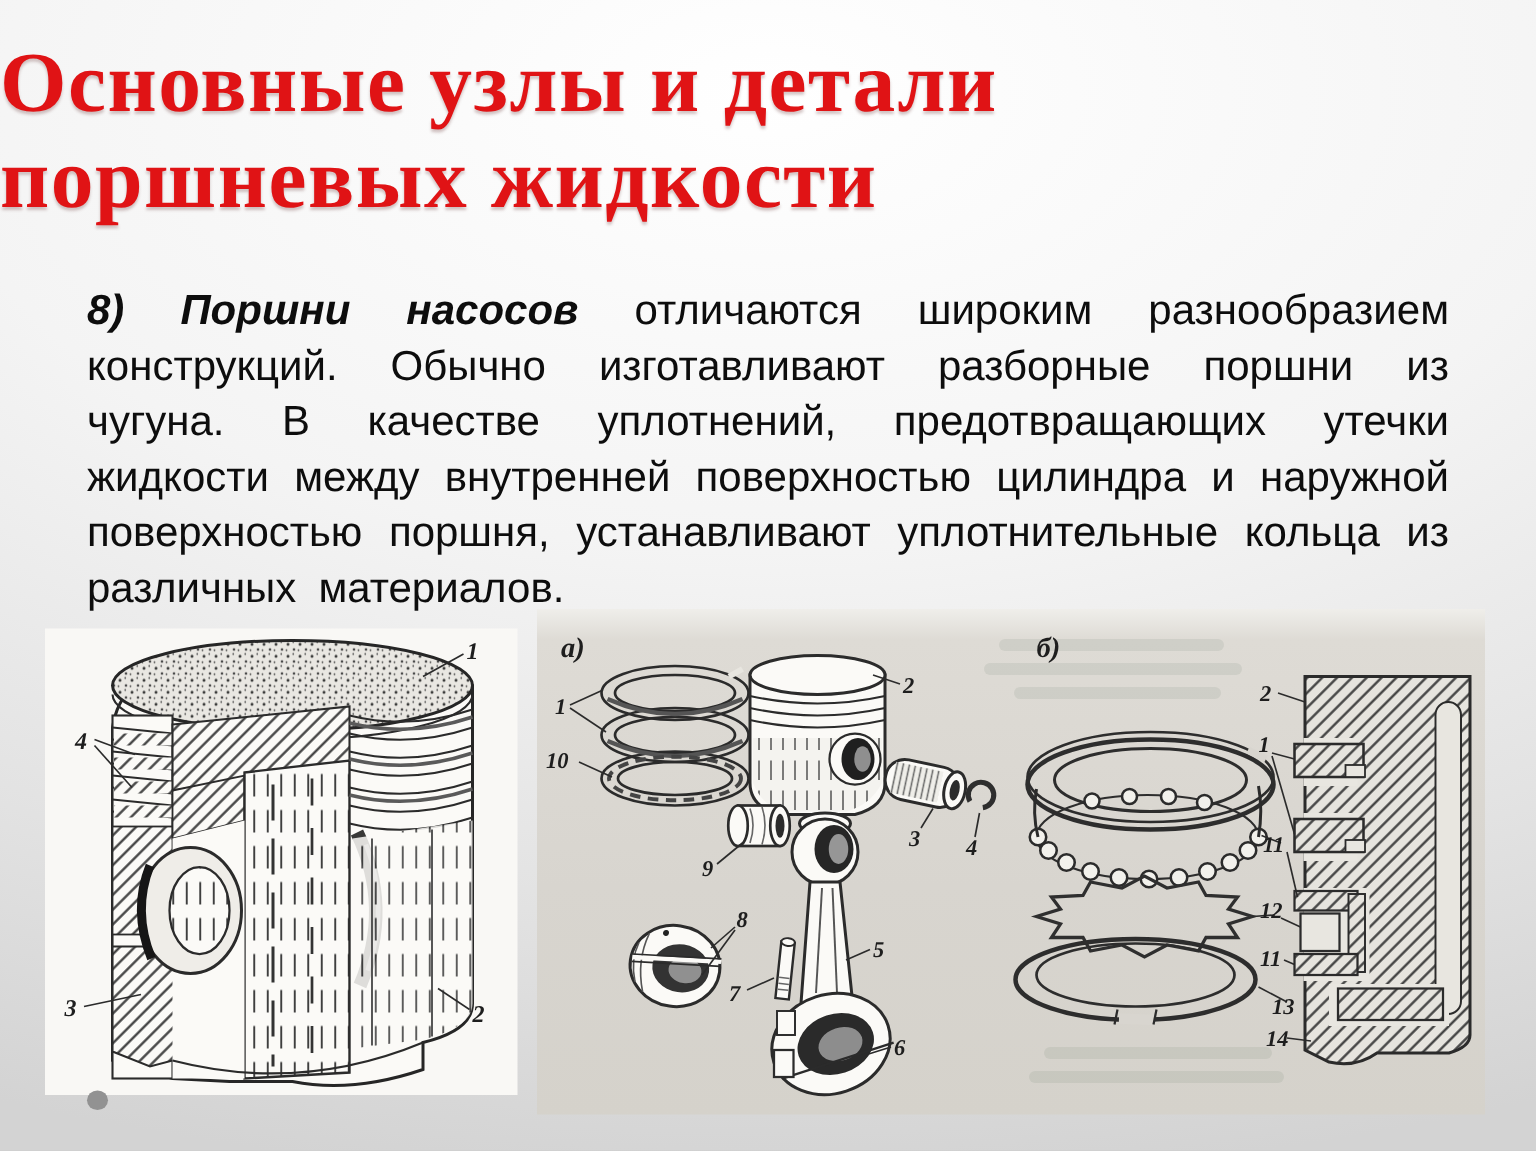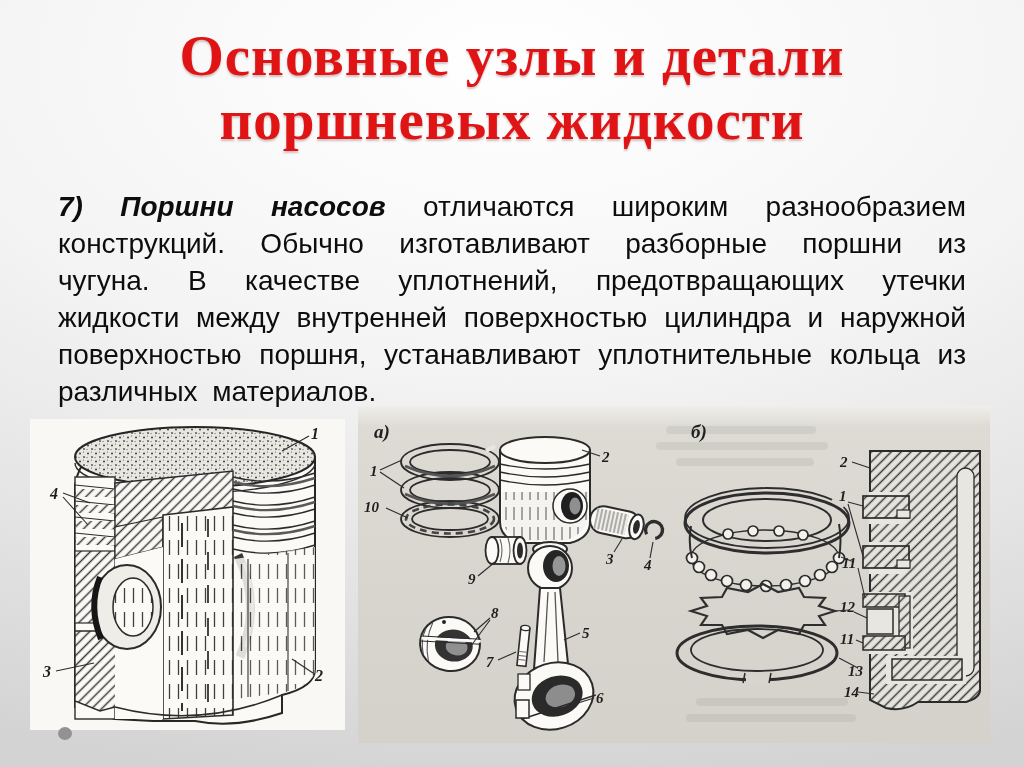--- a/index.html
+++ b/index.html
@@ -2,21 +2,21 @@
 <html><head>
 <meta charset="utf-8">
 <style>
   html,body{margin:0;padding:0;background:#cfcfcf;}
   .slide{
     position:relative;width:1024px;height:767px;overflow:hidden;
     background:radial-gradient(ellipse 130% 95% at 50% 8%, #ffffff 0%, #f4f4f4 42%, #e3e3e3 74%, #d3d3d3 100%);
     font-family:"Liberation Sans",sans-serif;
   }
   .title{
-    position:absolute;top:24px;left:0;right:0;margin:0;text-align:center;
+    position:absolute;top:24px;left:0;right:0;margin:0;text-align:left;
     font-family:"Liberation Serif",serif;font-weight:bold;
     font-size:57px;line-height:64px;color:#e01315;letter-spacing:1px;
     text-shadow:0 2px 2px rgba(110,60,60,.30);
   }
   .bodytext{
     position:absolute;top:188px;left:58px;width:908px;margin:0;
     font-size:28px;line-height:37px;color:#0d0d0d;text-align:justify;
     word-spacing:7px;
   }
   .bodytext .lead{font-weight:bold;font-style:italic;}
@@ -35,21 +35,21 @@
   .leader{stroke:#2b2b2b;stroke-width:1.1;fill:none;}
   .ink{stroke:#2b2b2b;fill:none;}
 </style>
 </head>
 <body>
 
 <div class="slide">
 
   <h1 class="title"><span>Основные узлы и детали</span><br><span>поршневых жидкости</span></h1>
 
-  <p class="bodytext"><span class="lead">7) Поршни насосов</span><span> отличаются широким разнообразием конструкций. Обычно изготавливают разборные поршни из чугуна. В качестве уплотнений, предотвращающих утечки жидкости между внутренней поверхностью цилиндра и наружной поверхностью поршня, устанавливают уплотнительные кольца из различных материалов.</span></p>
+  <p class="bodytext"><span class="lead">8) Поршни насосов</span><span> отличаются широким разнообразием конструкций. Обычно изготавливают разборные поршни из чугуна. В качестве уплотнений, предотвращающих утечки жидкости между внутренней поверхностью цилиндра и наружной поверхностью поршня, устанавливают уплотнительные кольца из различных материалов.</span></p>
 
   <div class="fig fig-left">
     <svg viewBox="0 0 315 311" width="315" height="311">
       <defs>
         <pattern id="cH" width="7" height="7" patternUnits="userSpaceOnUse" patternTransform="rotate(45)">
           <rect width="7" height="7" fill="#fbfaf7"></rect>
             <line x1="3.5" y1="0" x2="3.5" y2="7" stroke="#3a3a3a" stroke-width="1.5"></line>
         </pattern>
         <pattern id="cV" width="9" height="24" patternUnits="userSpaceOnUse">
           <rect width="9" height="24" fill="#fbfaf7"></rect>

